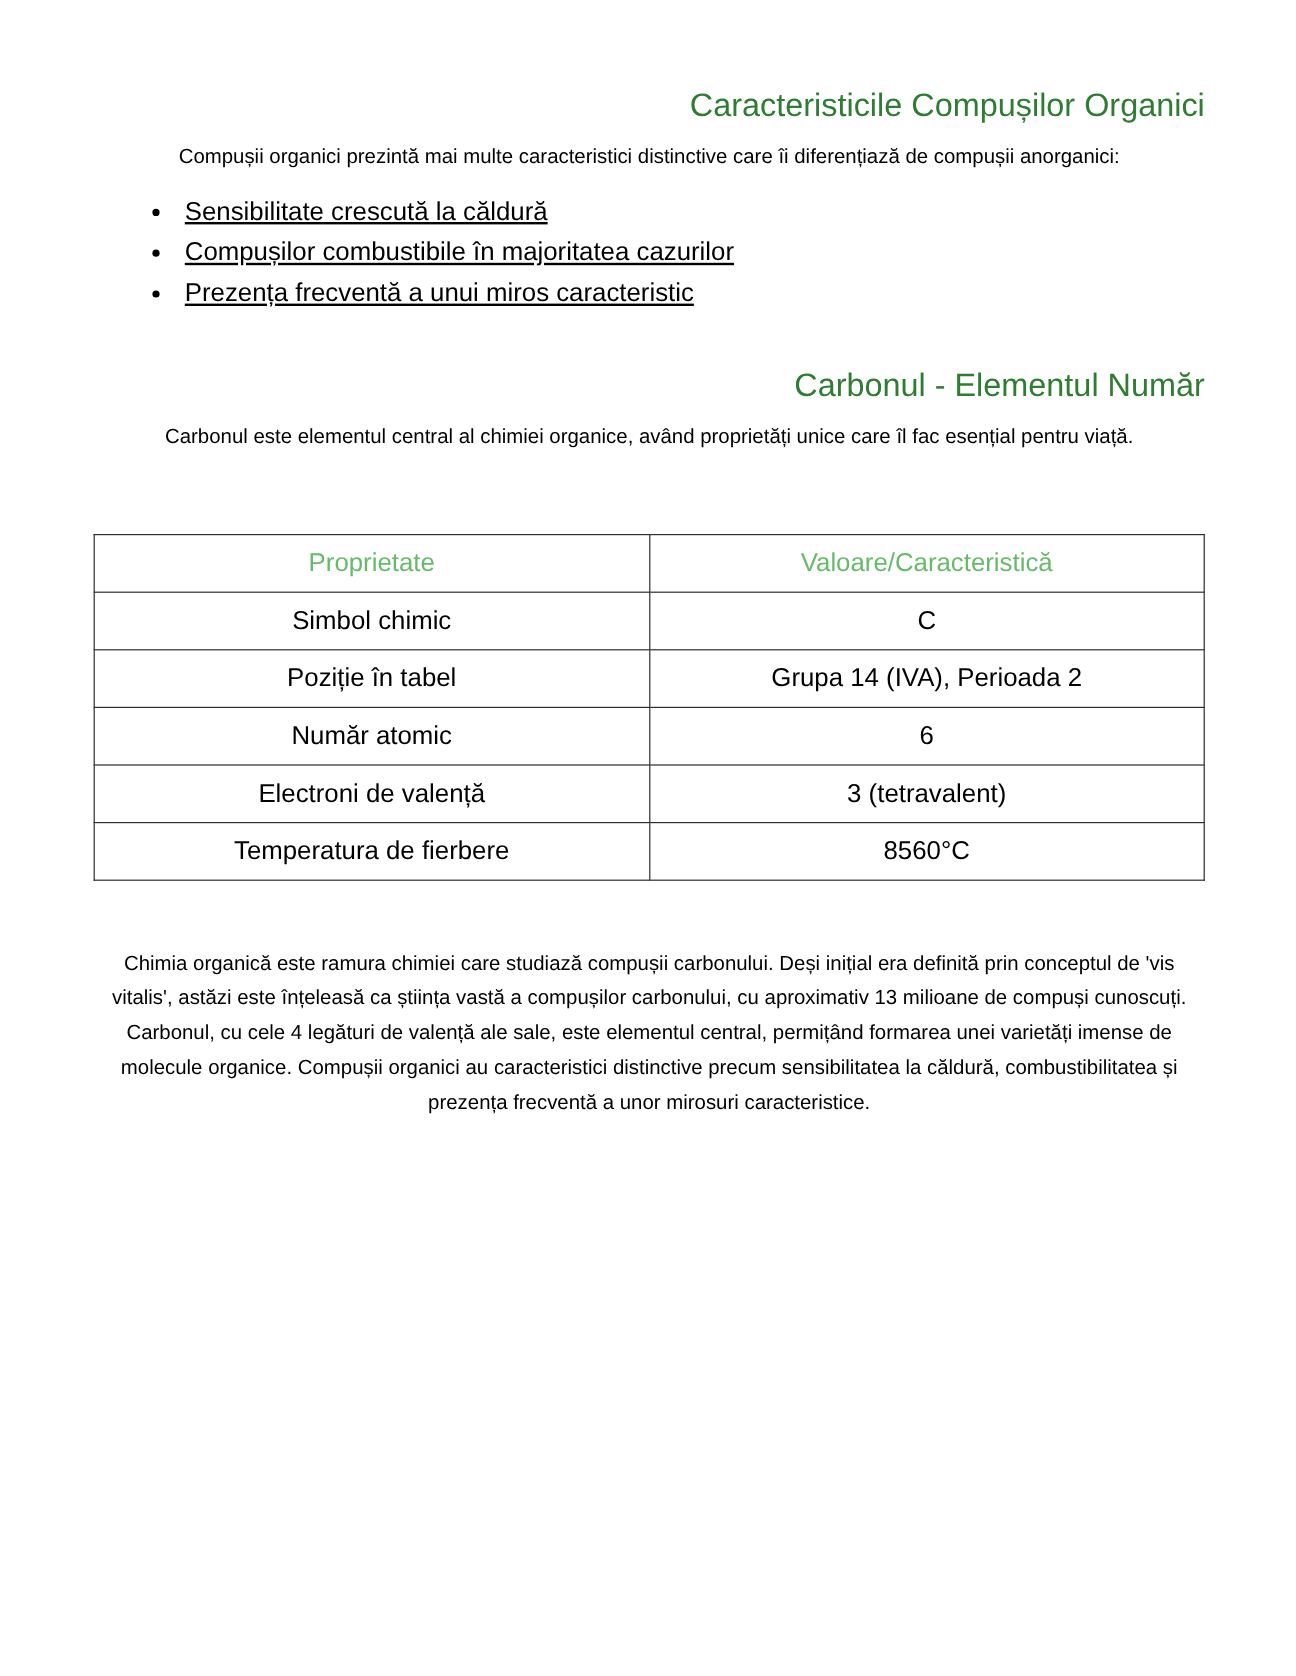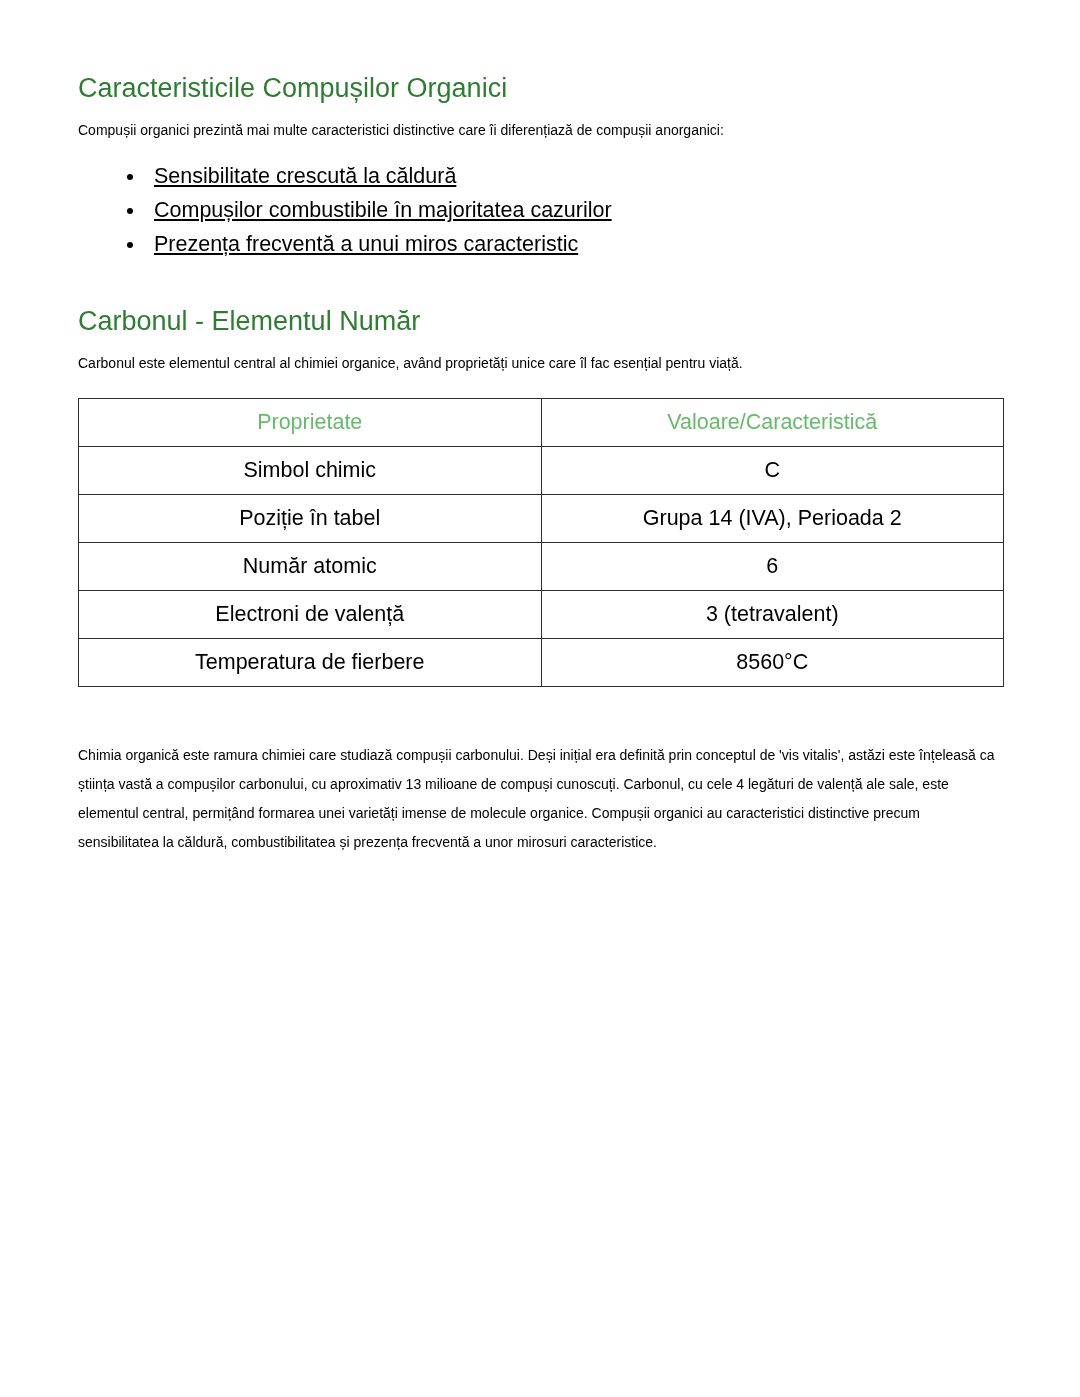--- a/index.html
+++ b/index.html
@@ -13,39 +13,41 @@
     font-family: "Liberation Sans", sans-serif;
     color: #000000;
     overflow: hidden;
   }
   .heading {
     color: #2e7d32;
     font-size: 27px;
     font-weight: 400;
     line-height: 32px;
     margin: 0 0 12px 0;
+    text-align: right;
   }
   .heading.second { margin-top: 44px; }
   .para {
-    font-size: 14px;
+    font-size: 17px;
     line-height: 29px;
     margin: 0;
+    text-align: center;
   }
   ul.bullets {
     margin: 14px 0 0 0;
     padding: 0 0 0 68px;
     list-style: disc outside;
     font-size: 21.5px;
     line-height: 34px;
     text-decoration: underline;
   }
   ul.bullets li { padding-left: 8px; }
   .props-table {
     width: 100%;
-    margin-top: 20px;
+    margin-top: 67px;
     border-collapse: collapse;
     table-layout: fixed;
     border-radius: 32px;
   }
   .props-table th, .props-table td {
     border: 1.5px solid #2d2d2d;
     height: 47px;
     text-align: center;
     vertical-align: middle;
     font-size: 21.5px;

